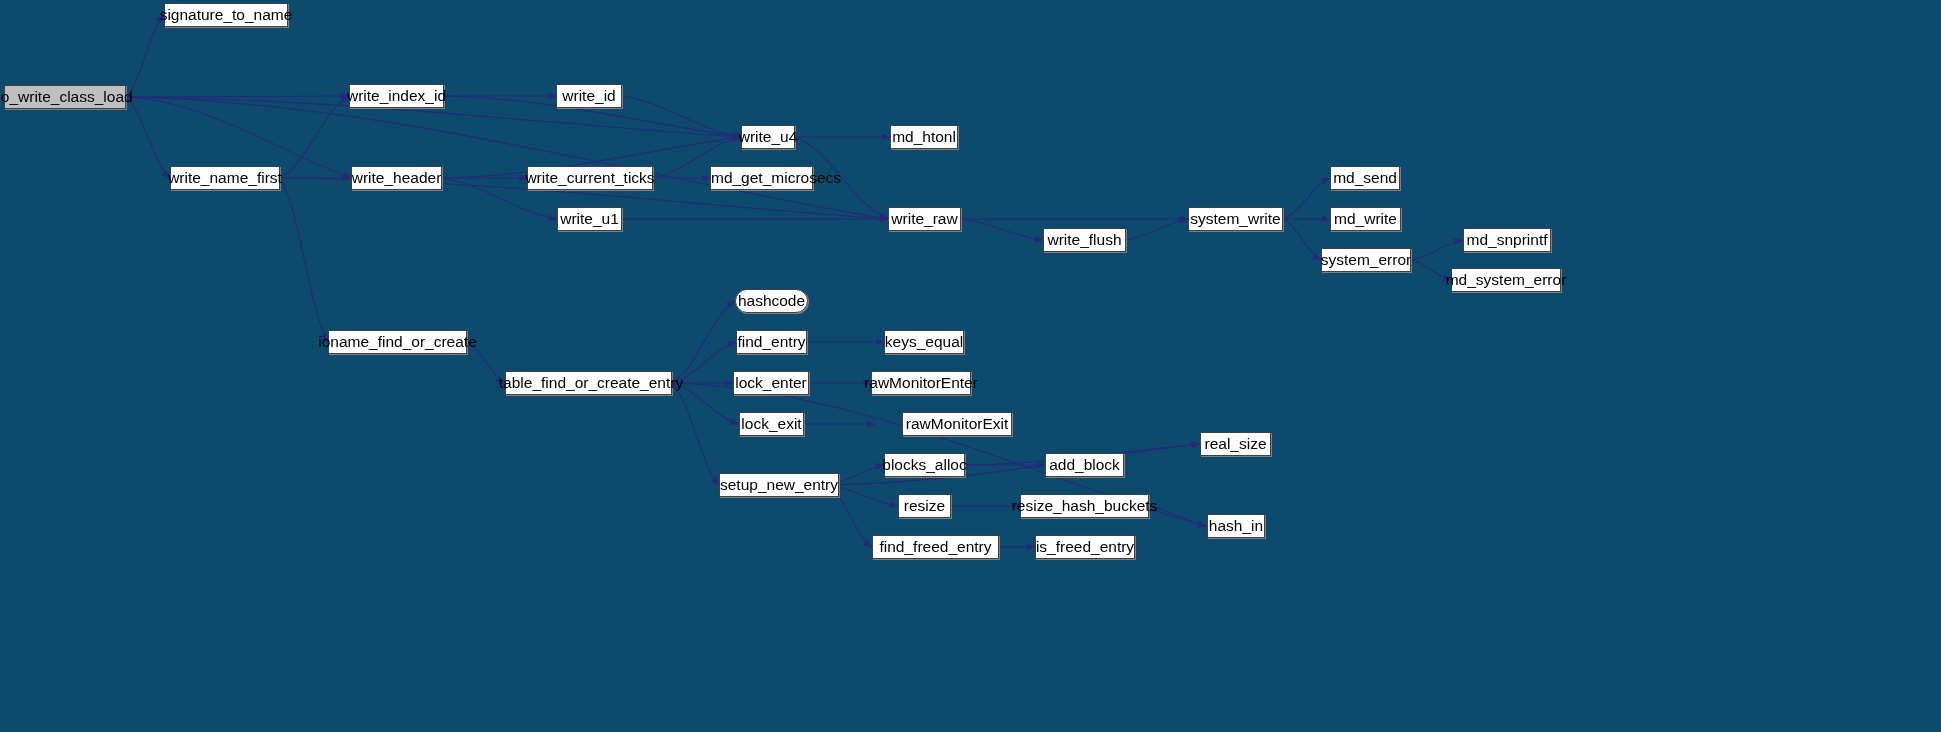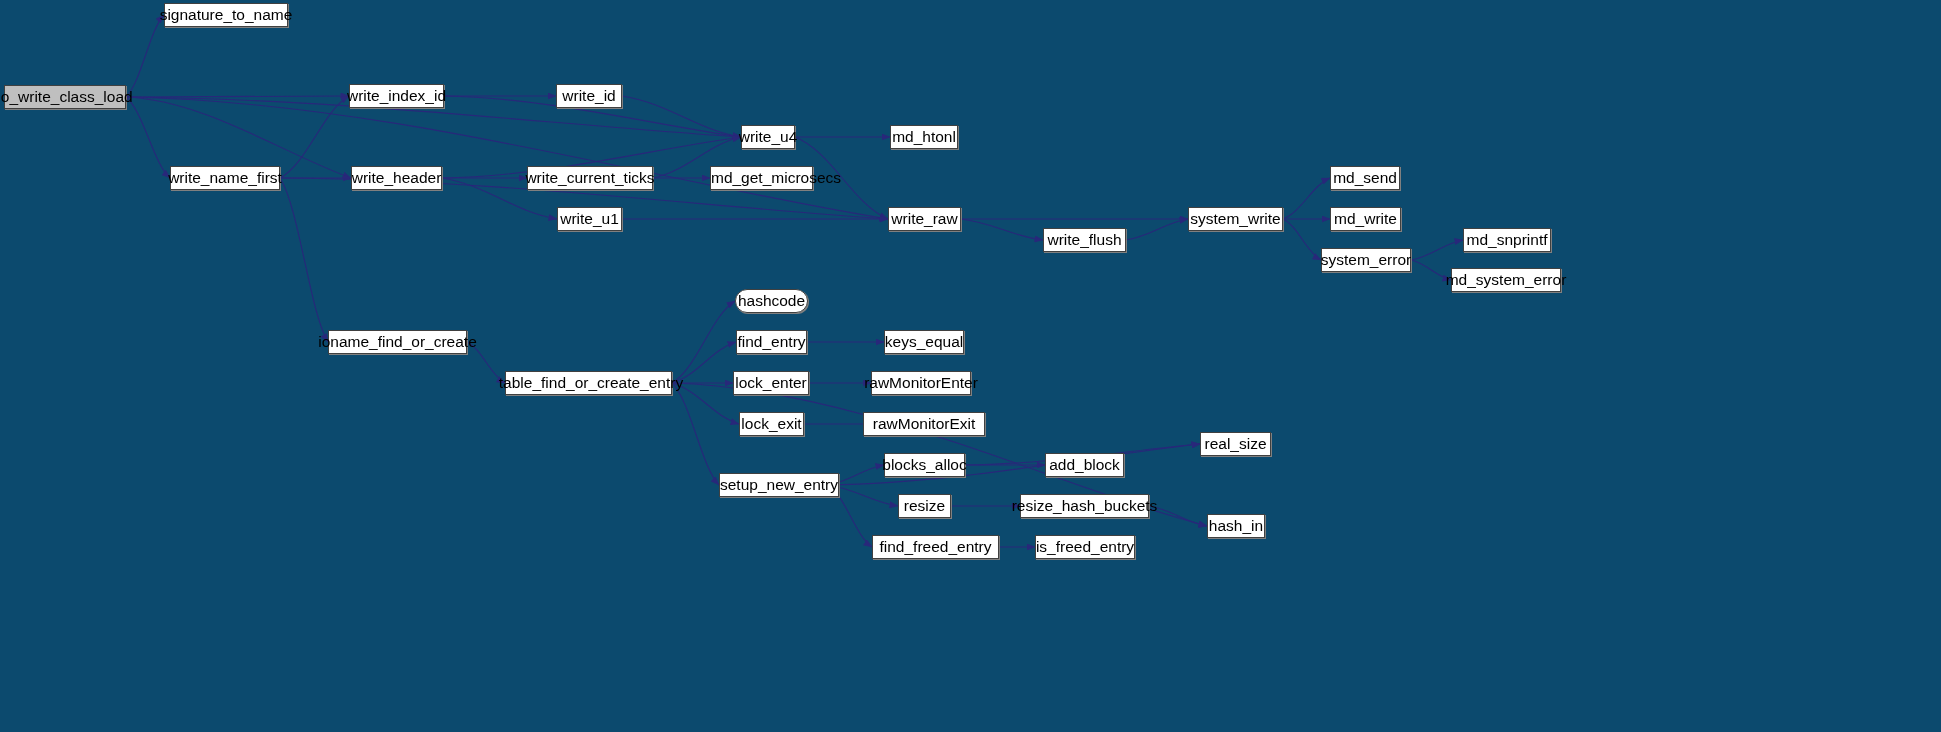--- a/index.html
+++ b/index.html
@@ -178,21 +178,21 @@
     </div>
     <div class="node" style="left: 733px; top: 371px; width: 76px;">
       <span>lock_enter</span>
     </div>
     <div class="node" style="left: 871px; top: 371px; width: 100px;">
       <span>rawMonitorEnter</span>
     </div>
     <div class="node" style="left: 739px; top: 412px; width: 65px;">
       <span>lock_exit</span>
     </div>
-    <div class="node" style="left: 863px; top: 412px; width: 122px;">
+    <div class="node" style="left: 902px; top: 412px; width: 110px;">
       <span>rawMonitorExit</span>
     </div>
     <div class="node" style="left: 1200px; top: 432px; width: 71px;">
       <span>real_size</span>
     </div>
     <div class="node" style="left: 884px; top: 453px; width: 81px;">
       <span>blocks_alloc</span>
     </div>
     <div class="node" style="left: 1045px; top: 453px; width: 79px;">
       <span>add_block</span>

